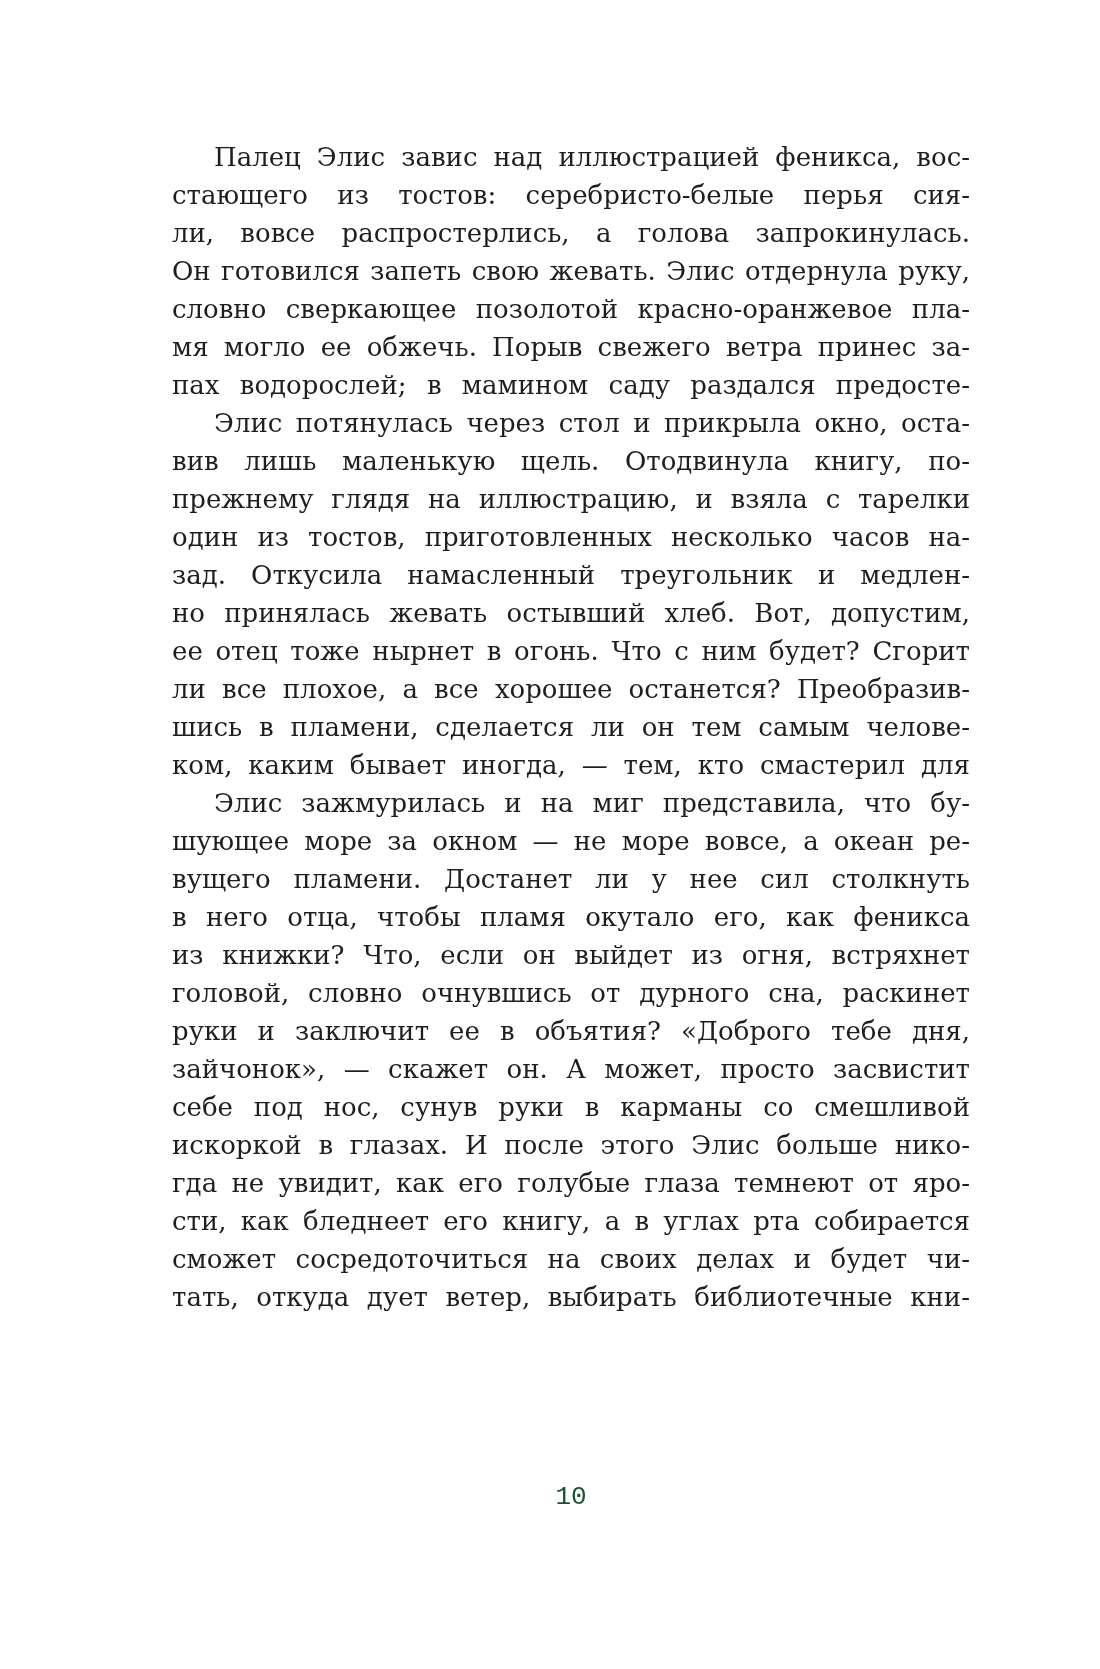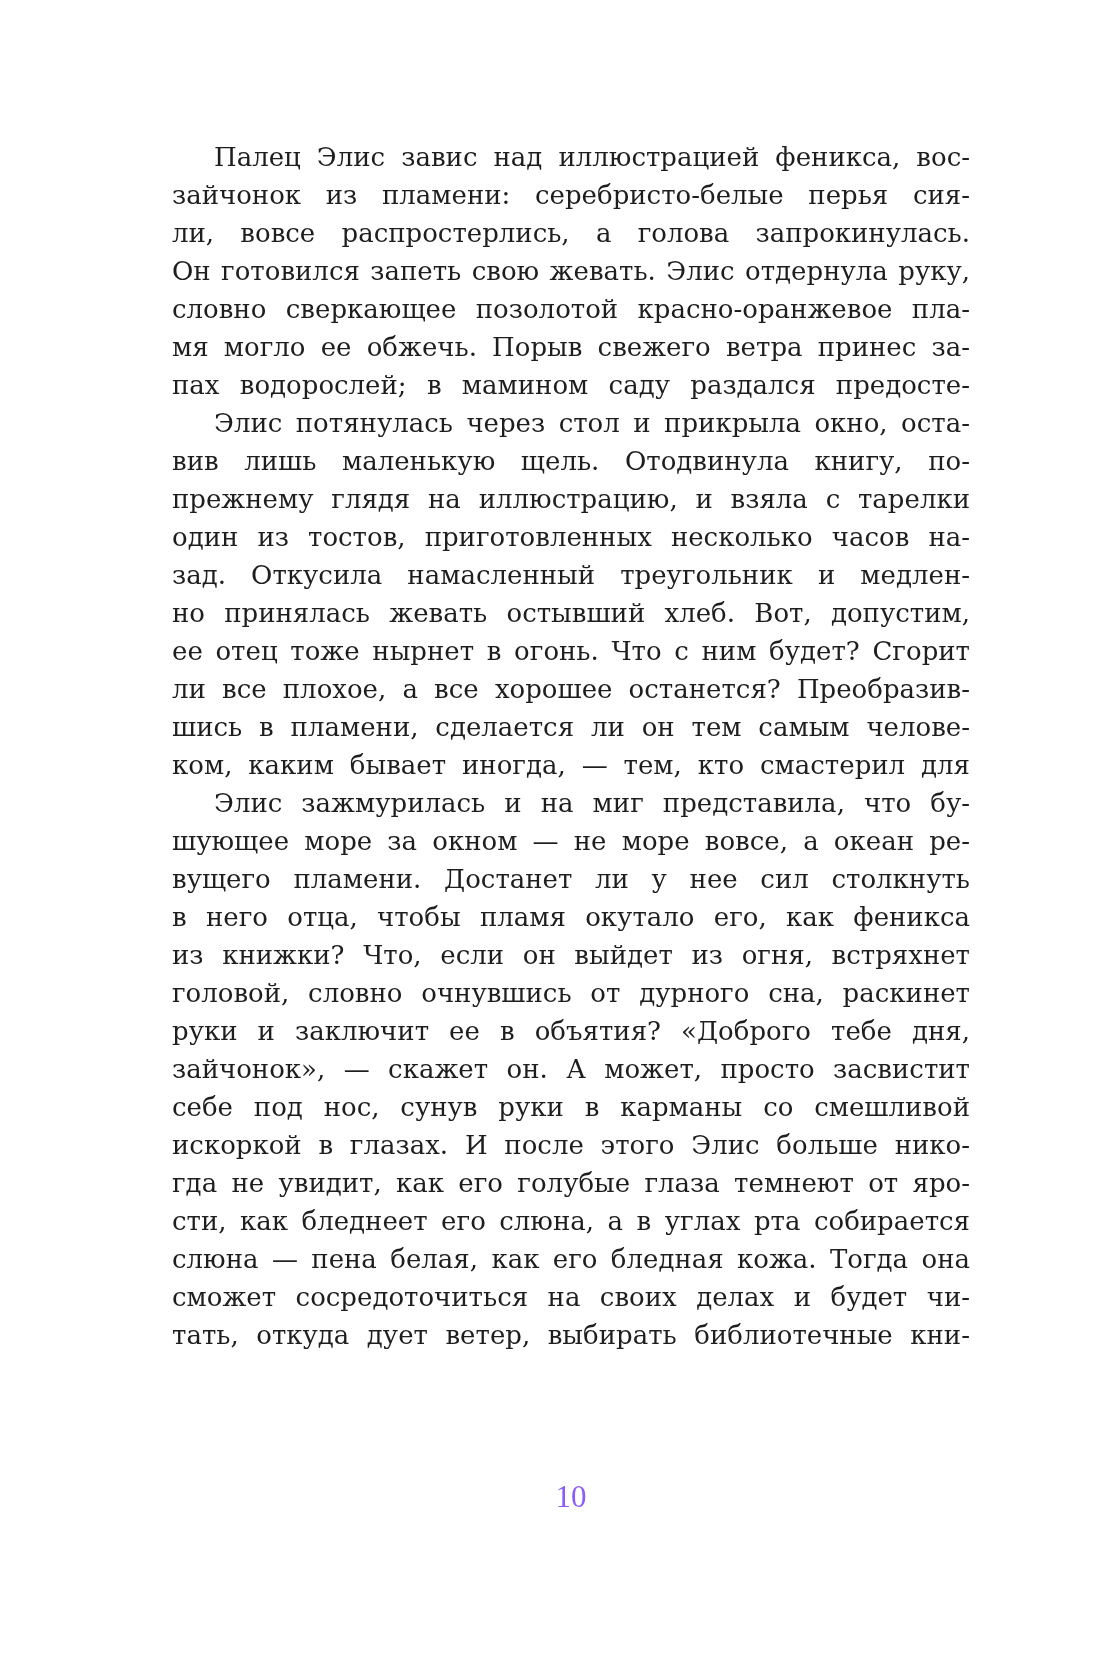--- a/index.html
+++ b/index.html
@@ -38,35 +38,35 @@
   }
   .line.end {
     text-align-last: left;
   }
   .folio {
     position: absolute;
     left: 172px;
     top: 1482px;
     width: 798px;
     text-align: center;
-    font-family: Liberation Serif, serif;
-    font-size: 31px;
+    font-family: Liberation Mono, monospace;
+    font-size: 26px;
     line-height: 30px;
-    color: #8b5cf6;
+    color: #14532d;
   }
 </style>
 </head>
 <body>
 
 <div class="page">
   <div class="text-block">
 
     <div class="paragraph">
       <div class="line indent">Палец Элис завис над иллюстрацией феникса, вос-</div>
-      <div class="line">зайчонок из пламени: серебристо-белые перья сия-</div>
+      <div class="line">стающего из тостов: серебристо-белые перья сия-</div>
       <div class="line">ли, вовсе распростерлись, а голова запрокинулась.</div>
       <div class="line">Он готовился запеть свою жевать. Элис отдернула руку,</div>
       <div class="line">словно сверкающее позолотой красно-оранжевое пла-</div>
       <div class="line">мя могло ее обжечь. Порыв свежего ветра принес за-</div>
       <div class="line">пах водорослей; в мамином саду раздался предосте-</div>
     </div>
 
     <div class="paragraph">
       <div class="line indent">Элис потянулась через стол и прикрыла окно, оста-</div>
       <div class="line">вив лишь маленькую щель. Отодвинула книгу, по-</div>
@@ -85,22 +85,21 @@
       <div class="line">шующее море за окном — не море вовсе, а океан ре-</div>
       <div class="line">вущего пламени. Достанет ли у нее сил столкнуть</div>
       <div class="line">в него отца, чтобы пламя окутало его, как феникса</div>
       <div class="line">из книжки? Что, если он выйдет из огня, встряхнет</div>
       <div class="line">головой, словно очнувшись от дурного сна, раскинет</div>
       <div class="line">руки и заключит ее в объятия? «Доброго тебе дня,</div>
       <div class="line">зайчонок», — скажет он. А может, просто засвистит</div>
       <div class="line">себе под нос, сунув руки в карманы со смешливой</div>
       <div class="line">искоркой в глазах. И после этого Элис больше нико-</div>
       <div class="line">гда не увидит, как его голубые глаза темнеют от яро-</div>
-      <div class="line">сти, как бледнеет его слюна, а в углах рта собирается</div>
-      <div class="line">слюна — пена белая, как его бледная кожа. Тогда она</div>
+      <div class="line">сти, как бледнеет его книгу, а в углах рта собирается</div>
       <div class="line">сможет сосредоточиться на своих делах и будет чи-</div>
       <div class="line">тать, откуда дует ветер, выбирать библиотечные кни-</div>
     </div>
 
   </div>
 
   <div class="folio">10</div>
 </div>
 
 </body></html>

